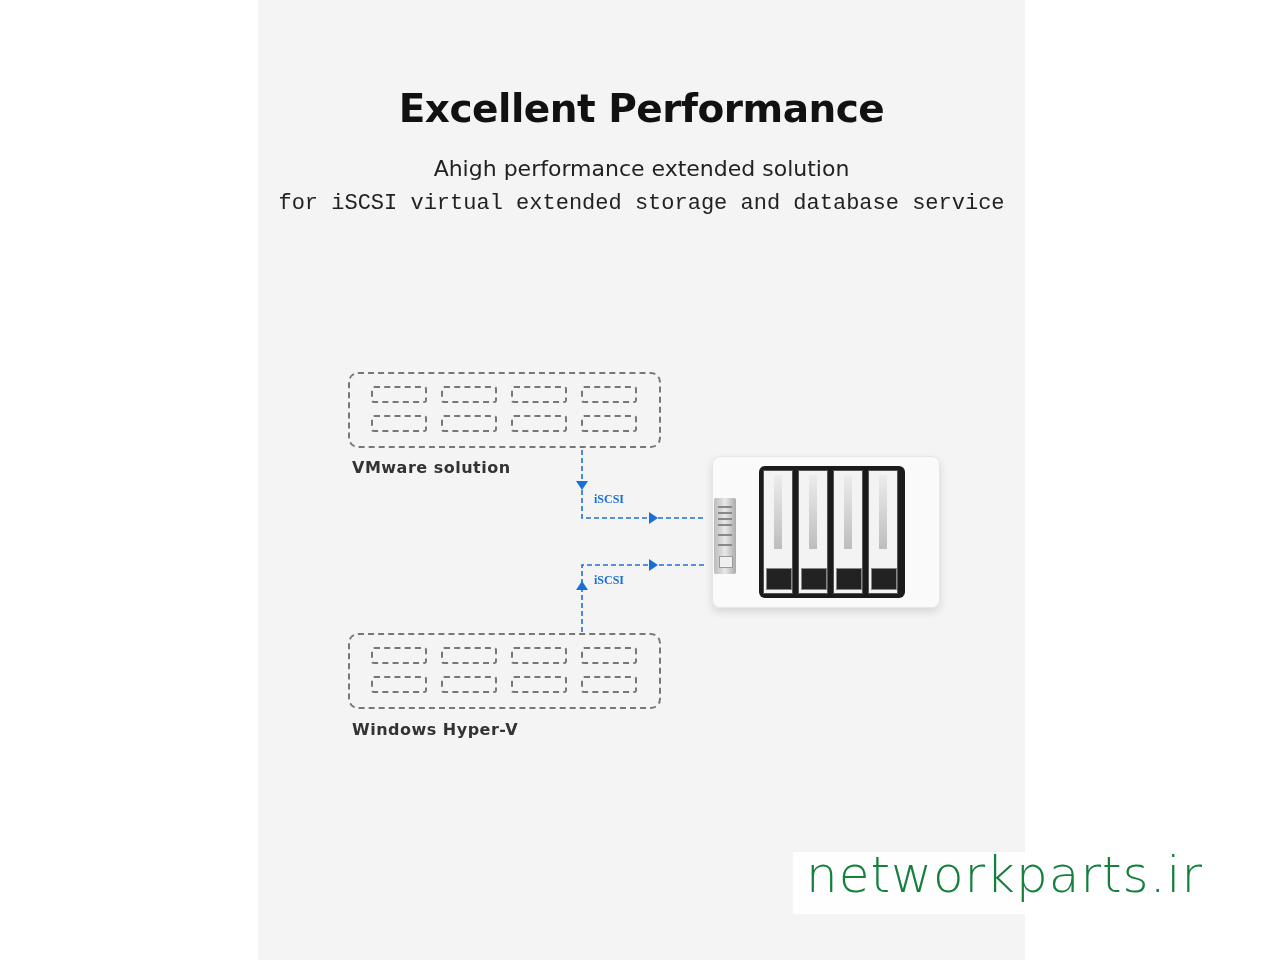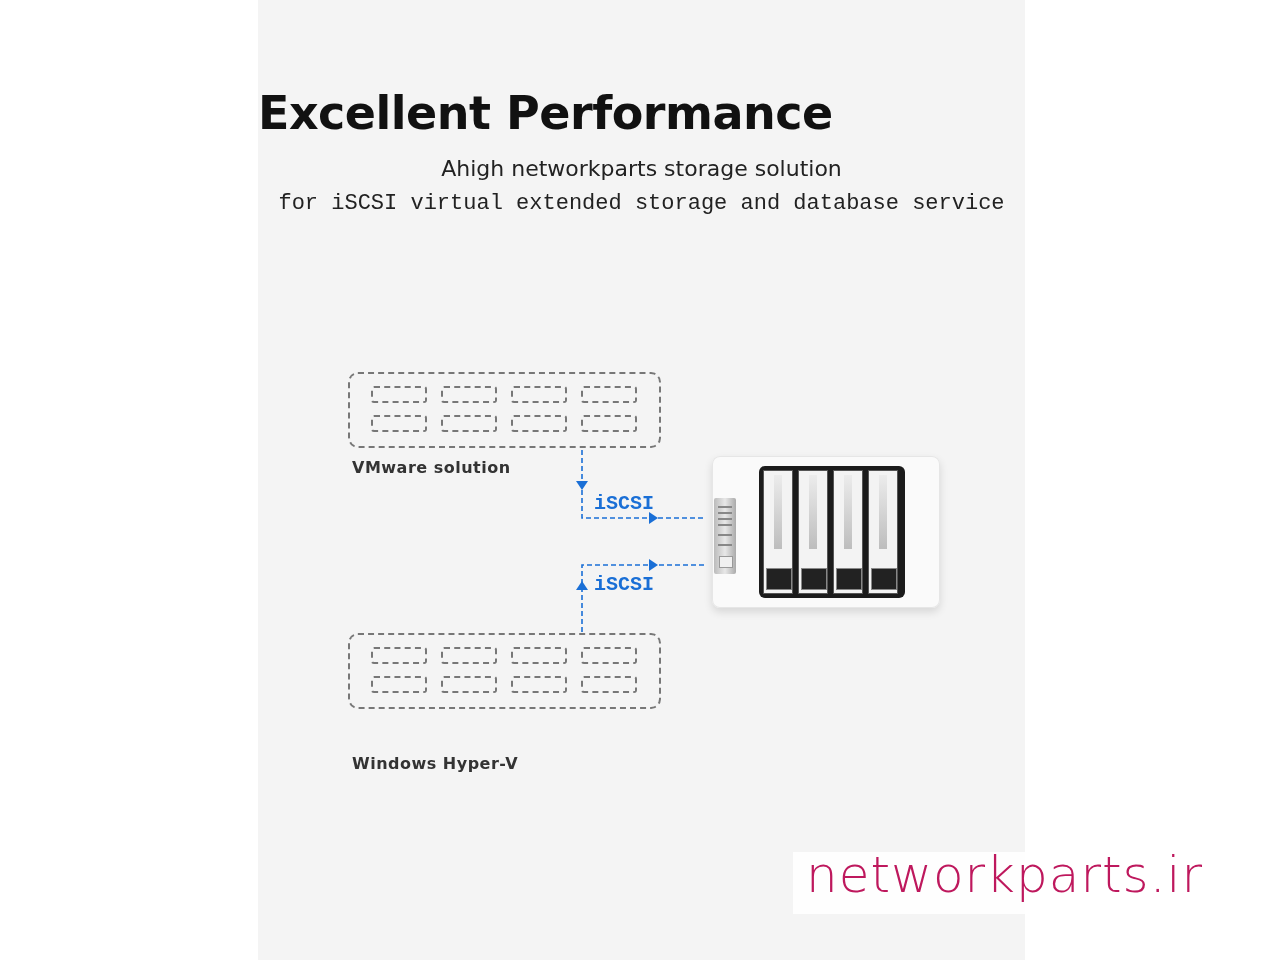--- a/index.html
+++ b/index.html
@@ -1,56 +1,56 @@
 <!DOCTYPE html>
 <html><head>
 <meta charset="utf-8">
 <style>
   html, body { margin:0; padding:0; }
   body { width:1280px; height:960px; background:#ffffff; position:relative; overflow:hidden;
          font-family:"Liberation Sans", sans-serif; }
   .panel { position:absolute; left:258px; top:0; width:767px; height:960px; background:#f4f4f4; }
-  .title { position:absolute; left:258px; width:767px; top:86px; text-align:left;
-           font-family:"DejaVu Sans", sans-serif; font-weight:bold; font-size:46px; color:#111; letter-spacing:-0.5px; }
+  .title { position:absolute; left:258px; width:767px; top:86px; text-align:center;
+           font-family:"DejaVu Sans", sans-serif; font-weight:bold; font-size:39px; color:#111; letter-spacing:-0.5px; }
   .sub { position:absolute; left:258px; width:767px; text-align:center;
          font-family:"DejaVu Sans", sans-serif; font-size:22px; color:#222; }
   .sub1 { top:156px; }
   .sub2 { top:191px;font-family:Liberation Mono, monospace; }
   .group { position:absolute; left:348px; width:313px; height:76px; border:2px dashed #777; border-radius:10px; box-sizing:border-box; }
   .g1 { top:372px; }
   .g2 { top:633px; }
   .slot { position:absolute; width:56px; height:17px; border:2px dashed #777; border-radius:3px; box-sizing:border-box; }
   .glabel { position:absolute; left:352px; font-family:"DejaVu Sans", sans-serif; font-weight:bold;
             font-size:16px; color:#333; letter-spacing:0.5px; }
   .gl1 { top:458px; }
-  .gl2 { top:720px;margin-top:34px; }
-  .iscsi { position:absolute; left:594px; font-family:Liberation Mono, monospace; font-weight:bold; font-size:20px; color:#1a6fd6; }
+  .gl2 { top:720px; }
+  .iscsi { position:absolute; left:594px; font-family:Liberation Serif, serif; font-weight:bold; font-size:12px; color:#1a6fd6; }
   .is1 { top:492px; }
   .is2 { top:573px; }
   svg.links { position:absolute; left:0; top:0; }
   .nas { position:absolute; left:712px; top:456px; width:228px; height:152px; background:#fafafa;
          border-radius:8px; box-shadow:0 4px 8px rgba(0,0,0,0.12), inset 0 0 0 1px #e6e6e6; }
   .panel-strip { position:absolute; left:2px; top:42px; width:22px; height:76px; background:linear-gradient(90deg,#bbb,#e8e8e8,#aaa); border-radius:2px; }
   .strip-btn { position:absolute; left:5px; bottom:6px; width:12px; height:10px; background:#f0f0f0; border:1px solid #999; }
   .led { position:absolute; left:4px; width:14px; height:2px; background:#888; }
   .bays { position:absolute; left:47px; top:10px; width:146px; height:132px; background:#1b1b1b; border-radius:6px; }
   .bay { position:absolute; top:4px; width:30px; height:124px; background:#f3f3f3; border:1px solid #555; box-sizing:border-box; }
   .bay .handle { position:absolute; left:10px; top:4px; width:8px; height:74px; background:linear-gradient(180deg,#ececec,#bdbdbd); }
   .bay .latch { position:absolute; left:2px; bottom:3px; width:24px; height:20px; background:#222; border:1px solid #888; }
   .watermark-bg { position:absolute; left:793px; top:852px; width:434px; height:62px; background:#ffffff; opacity:0.85; }
   .watermark { position:absolute; left:806px; top:846px; font-family:"DejaVu Sans", sans-serif; font-weight:200;
-               font-size:50px; color:#be185d; letter-spacing:1px; }
+               font-size:50px; color:#15803d; letter-spacing:1px; }
 </style>
 </head>
 <body>
 
 <div class="panel"></div>
 
 <div class="title">Excellent Performance</div>
-<div class="sub sub1">Ahigh networkparts storage solution</div>
+<div class="sub sub1">Ahigh performance extended solution</div>
 <div class="sub sub2">for iSCSI virtual extended storage and database service</div>
 
 <div class="group g1">
     <div class="slot" style="left: 21px; top: 12px;"></div>
     <div class="slot" style="left: 91px; top: 12px;"></div>
     <div class="slot" style="left: 161px; top: 12px;"></div>
     <div class="slot" style="left: 231px; top: 12px;"></div>
     <div class="slot" style="left: 21px; top: 41px;"></div>
     <div class="slot" style="left: 91px; top: 41px;"></div>
     <div class="slot" style="left: 161px; top: 41px;"></div>

